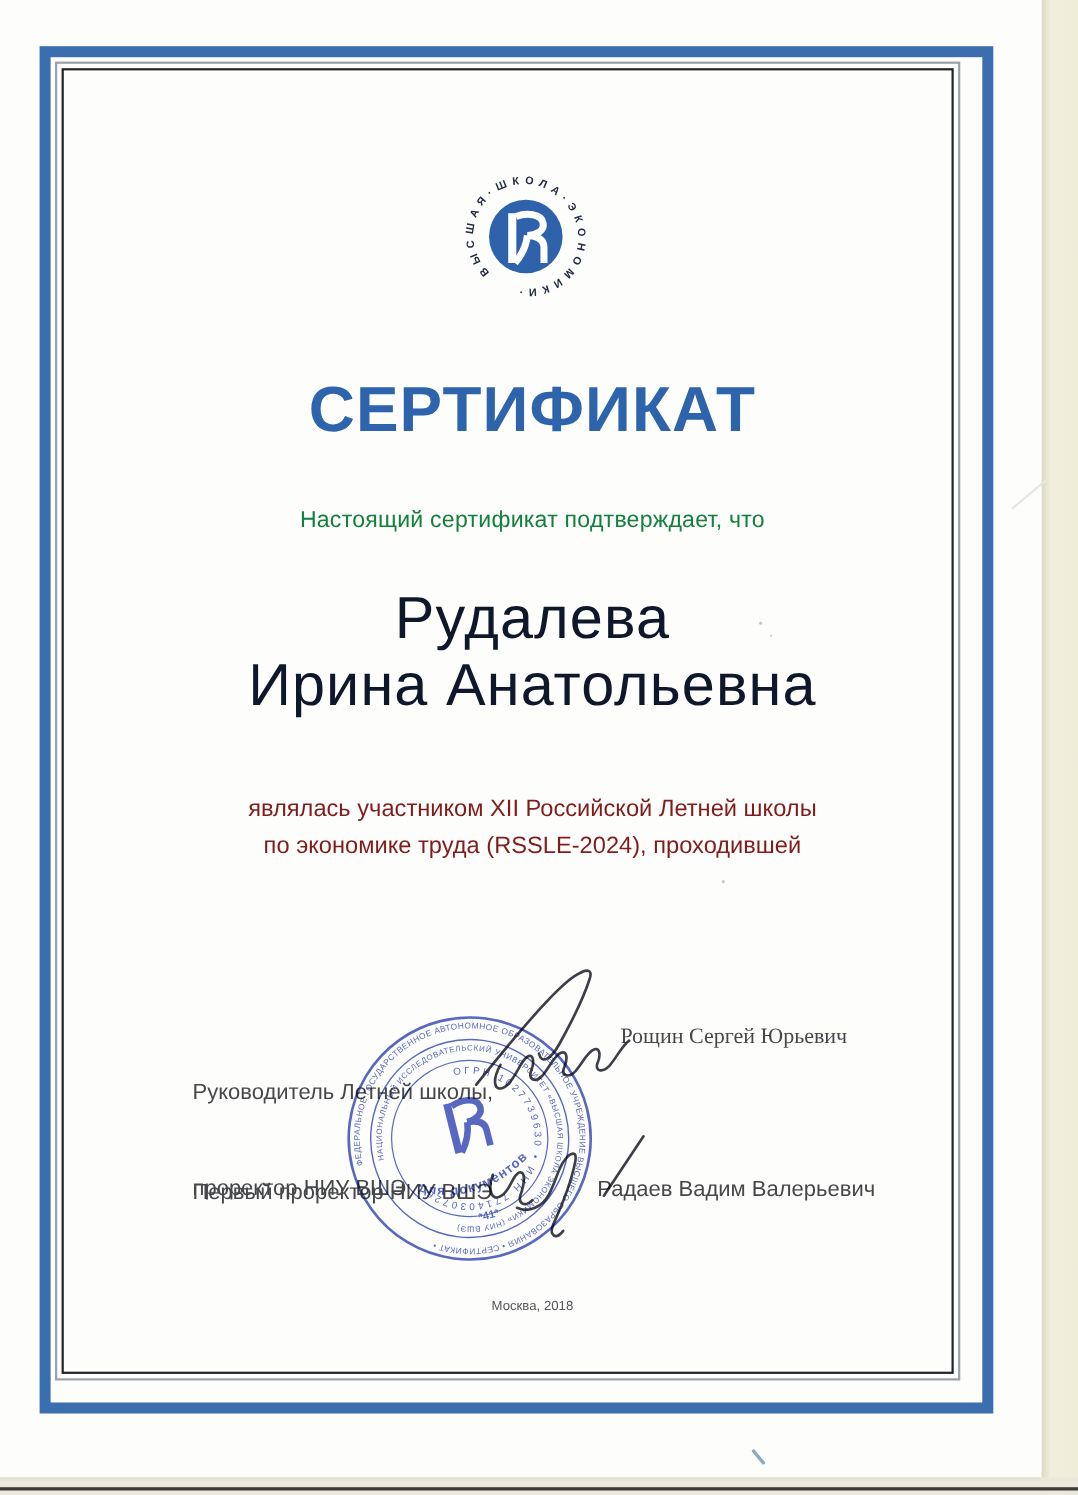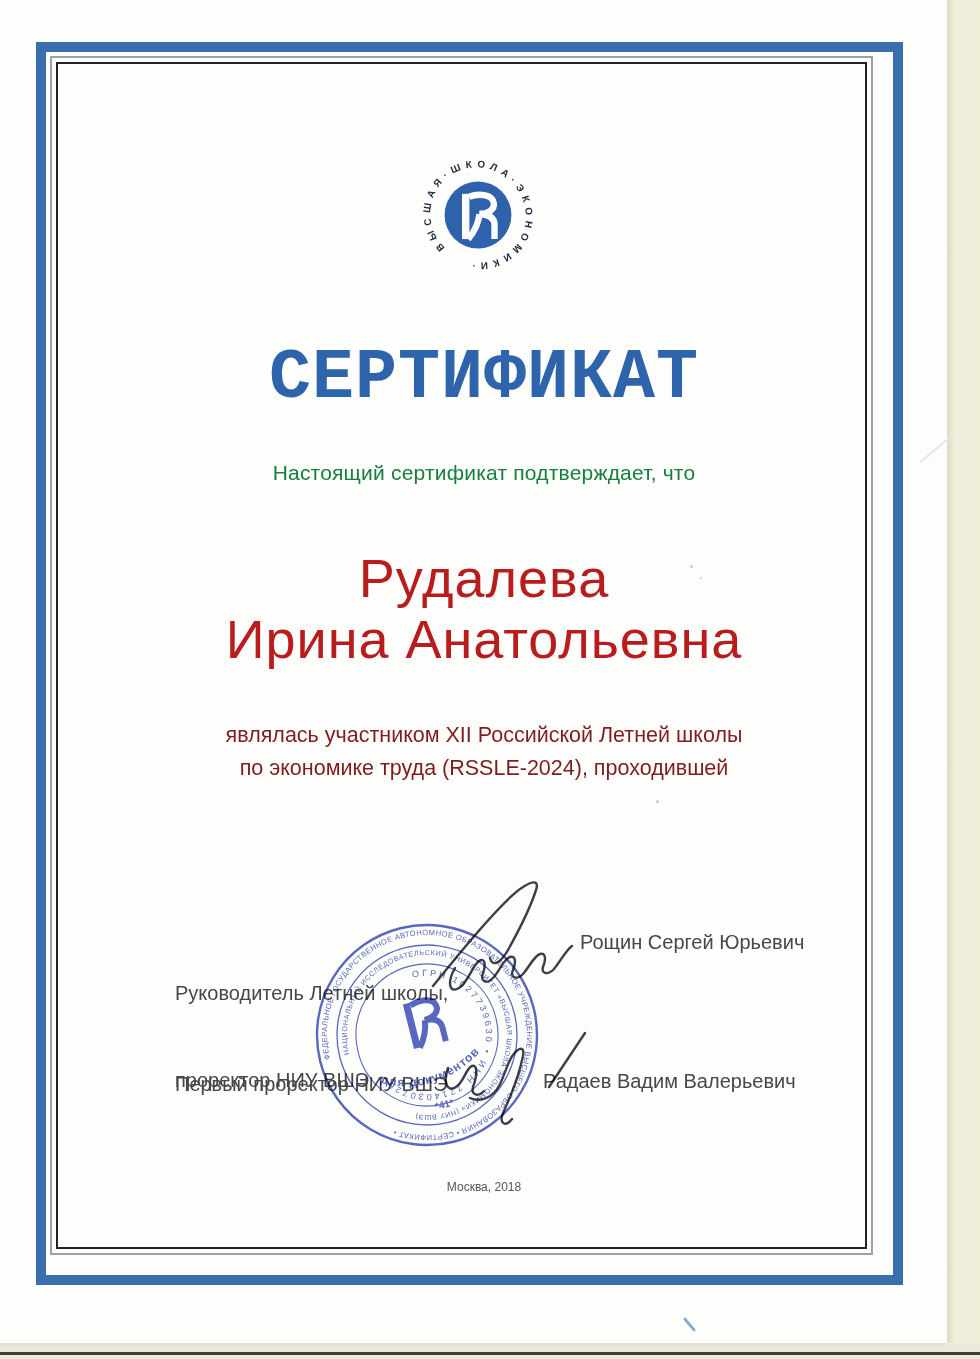--- a/index.html
+++ b/index.html
@@ -21,29 +21,29 @@
   
   .frame-blue{position:absolute; left:36px; top:42px; width:847px; height:1223px; border:10px solid #3a6eae;}
   .frame-gray{position:absolute; left:50px; top:56px; width:819px; height:1195px; border:2px solid #9aa1a9;}
   .frame-black{position:absolute; left:56px; top:62px; width:807px; height:1183px; border:2.5px solid #1f2226;}
   
   .center-col{position:absolute; left:4px; width:960px; text-align:center;}
   
   .logo{position:absolute; left:419px; top:156px; width:118px; height:118px;}
   .logo .ring-text{font-family:"Liberation Sans",sans-serif; font-size:10px; font-weight:bold; letter-spacing:5px; fill:#222b42;}
   
-  .title{top:344px; font-size:70px; font-weight:bold; color:#2d64ab; letter-spacing:1px; line-height:1;font-family:Liberation Mono, monospace;}
+  .title{top:344px; font-size:58px; font-weight:bold; color:#2d64ab; letter-spacing:1px; line-height:1;}
   .subtitle{top:461px; font-size:21px; color:#15803d; letter-spacing:.2px;}
-  .name{top:548px; font-size:54px; color:#b91c1c; line-height:61px; letter-spacing:1px;}
+  .name{top:532px; font-size:54px; color:#0f172a; line-height:61px; letter-spacing:1px;}
   .body-text{top:719px; font-size:21.5px; color:#7f1d1d; line-height:33px;}
   .footer{top:1180px; font-size:12px; color:#55565b;}
   .sig-label{position:absolute; font-size:20px; color:#46474b; line-height:29px; white-space:pre;}
   .sig-name{position:absolute; font-size:20px; color:#46474b; white-space:pre;}
   .role-1{left:175px; top:921px;}
-  .name-1{left:580px; top:931px;}
+  .name-1{left:564px; top:931px;font-family:Liberation Serif, serif;}
   .role-2{left:175px; top:1070px;}
   .name-2{left:543px; top:1070px;}
   
   .stamp{position:absolute; left:312px; top:920px; width:230px; height:230px;
     transform:rotate(-14deg); opacity:.9; mix-blend-mode:multiply;}
   .stamp text{font-family:"Liberation Sans",sans-serif; fill:#4758bd;}
   .signatures{position:absolute; left:380px; top:840px; width:300px; height:300px; mix-blend-mode:multiply;}
   .signatures path{stroke:#2b2f38; stroke-width:2.4; fill:none; stroke-linecap:round; opacity:.92;}
 </style>
 </head>

